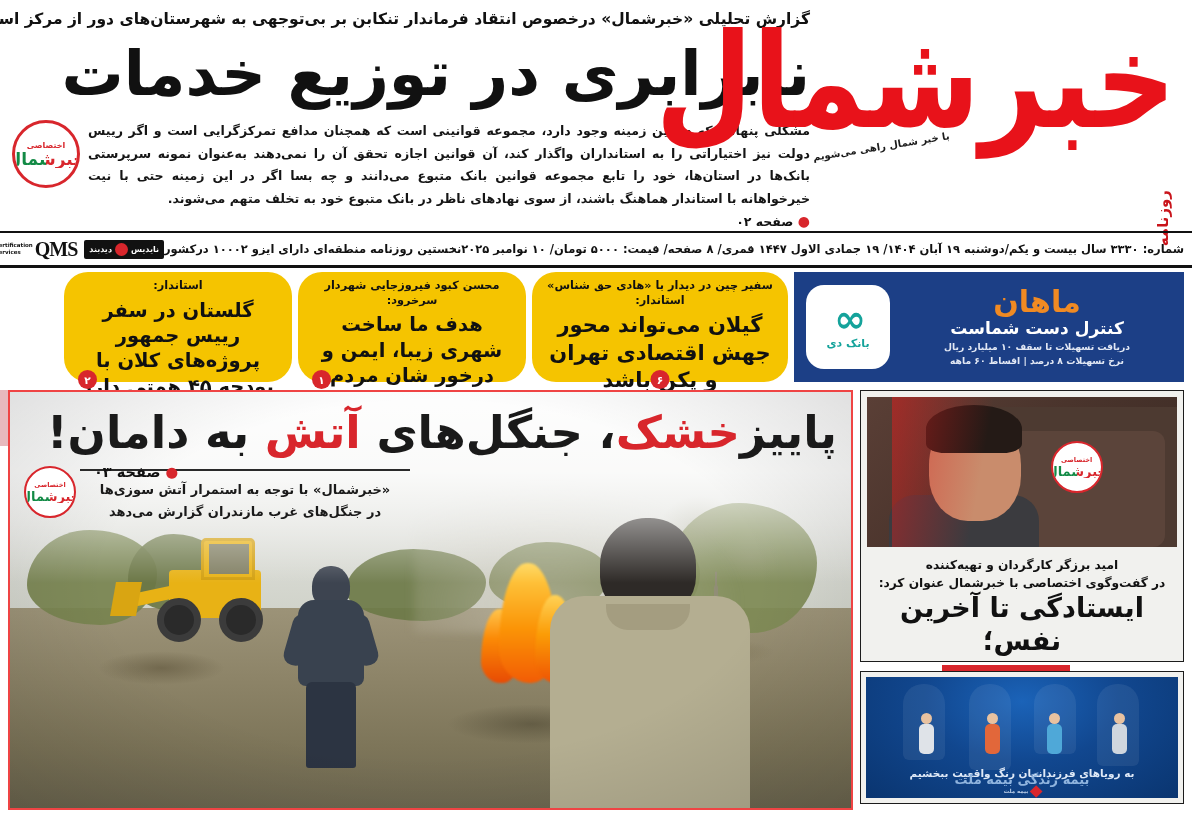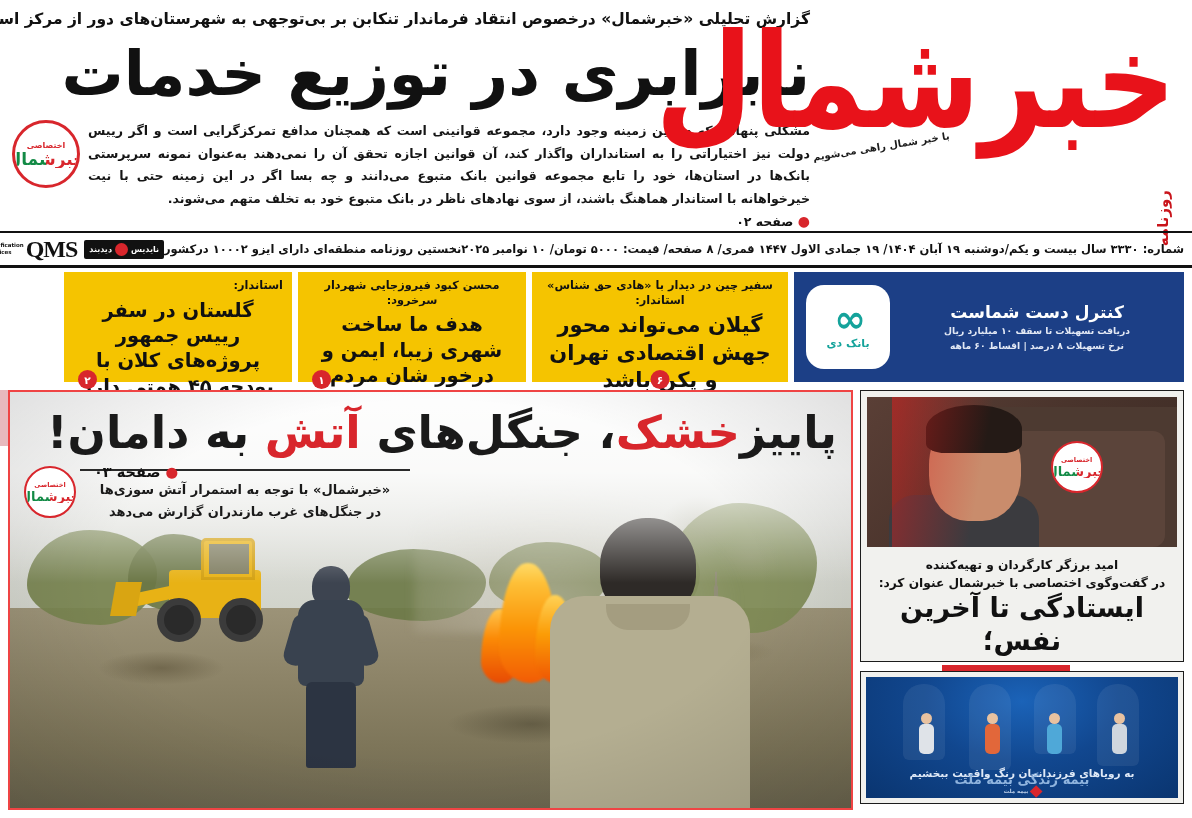--- a/index.html
+++ b/index.html
@@ -85,29 +85,29 @@
   .info-right { direction: rtl; font-size: 11.5px; font-weight: 700; color: #111; white-space: nowrap; }
   .info-center { direction: rtl; font-size: 11.5px; font-weight: 700; color: #111; white-space: nowrap; }
   .info-left { display: flex; flex-direction: row; align-items: center; gap: 7px; }
   .logo-nayadis {
     background: #111; color: #fff; font-size: 8px; font-weight: 700;
     padding: 3px 5px; border-radius: 2px; direction: rtl;
     display: flex; align-items: center; gap: 3px; letter-spacing: -0.3px;
   }
   .nayadis-dot { width: 13px; height: 13px; border-radius: 50%; background: #d8262c; display: inline-block; }
   .logo-qms { display: flex; align-items: center; gap: 2px; }
-  .qms-main { font-size: 24px; font-weight: 900; color: #111; letter-spacing: -1px; font-family: "Liberation Serif", serif; text-align: center; }
+  .qms-main { font-size: 20px; font-weight: 900; color: #111; letter-spacing: -1px; font-family: "Liberation Serif", serif; text-align: center; }
   .qms-sub { font-size: 5.5px; line-height: 1.25; color: #111; font-weight: 700; text-align: left; }
   .info-rule-bottom { position: absolute; top: 265px; left: 0; width: 1192px; height: 2.5px; background: #111; }
 
   
   .briefs { position: absolute; top: 272px; left: 8px; width: 780px; height: 110px; display: flex; flex-direction: row; gap: 6px; }
   .brief {
     background: #f5c400; position: relative; padding: 7px 9px 14px;
-    display: flex; flex-direction: column; align-items: flex-start;
+    display: flex; flex-direction: column; align-items: center; border-radius: 24px;
   }
   .brief.b1 { width: 256px; }
   .brief.b2 { width: 228px; }
   .brief.b3 { width: 228px; }
   .brief-over {
     direction: rtl; text-align: center; font-size: 11.3px; font-weight: 700;
     color: #111; line-height: 1.3; letter-spacing: -0.3px;
   }
   .brief-title {
     direction: rtl; text-align: center; font-weight: 900; color: #111;
@@ -370,20 +370,21 @@
       <div class="brief-badge">۲</div>
     </div>
   </div>
 
   <div class="bank-ad">
     <div class="bank-logo-box">
       <div class="bank-mark">∞</div>
       <div class="bank-name">بانک دی</div>
     </div>
     <div class="bank-text">
+      <div class="bank-brand">ماهان</div>
       <div class="bank-tag">کنترل دست شماست</div>
       <div class="bank-terms">
         <div>دریافت تسهیلات تا سقف ۱۰ میلیارد ریال</div>
         <div>نرخ تسهیلات ۸ درصد  |  اقساط ۶۰ ماهه</div>
       </div>
     </div>
   </div>
 
   <div class="side-tab">
     <span>جستار</span>

